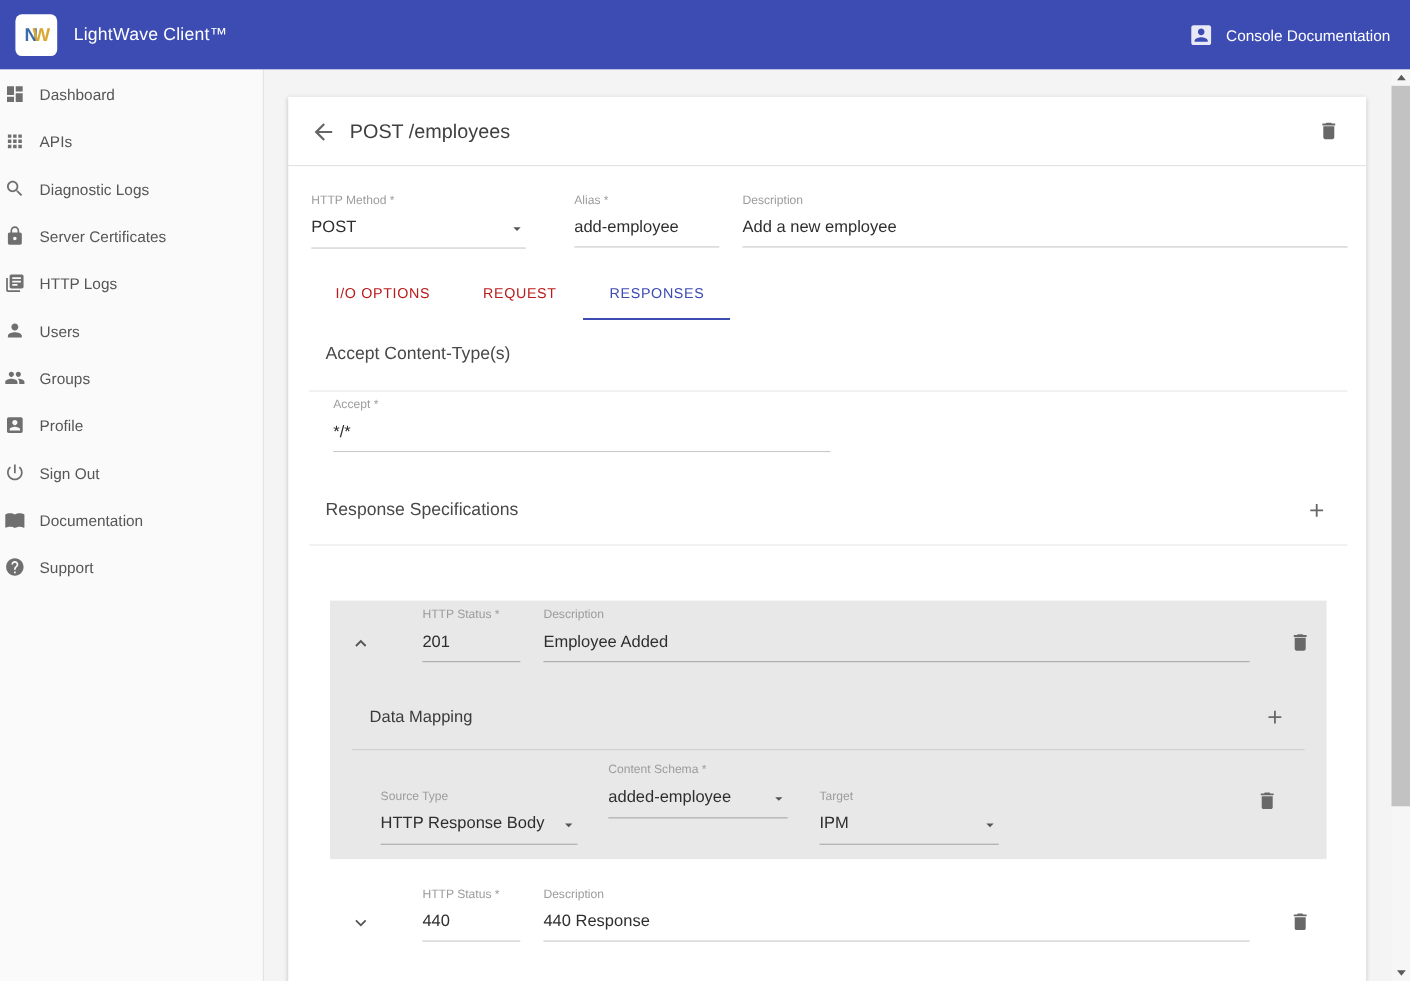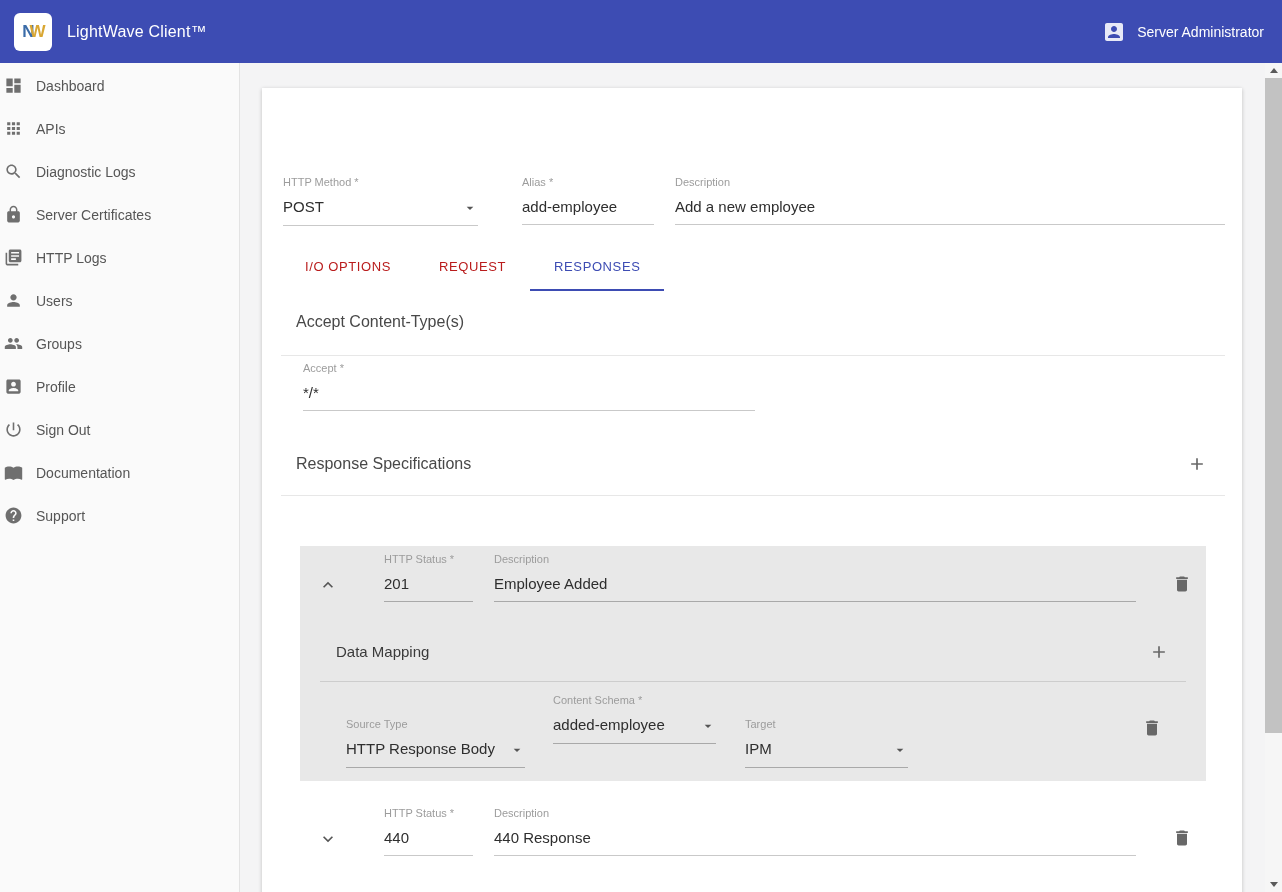--- a/index.html
+++ b/index.html
@@ -99,21 +99,21 @@
   <div class="logo-box">
     <span class="logo-n">N</span>
     <span class="logo-w">W</span>
   </div>
   <div class="app-title">LightWave Client™</div>
   <div class="topbar-spacer"></div>
   <div class="user-btn">
     <svg viewBox="0 0 24 24" fill="currentColor">
         <path d="M3 5v14c0 1.1.89 2 2 2h14c1.1 0 2-.9 2-2V5c0-1.1-.9-2-2-2H5c-1.11 0-2 .9-2 2zm12 4c0 1.66-1.34 3-3 3s-3-1.34-3-3 1.34-3 3-3 3 1.34 3 3zm-9 8c0-2 4-3.1 6-3.1s6 1.1 6 3.1v1H6v-1z"></path>
       </svg>
-    <span class="user-label">Server Administrator</span>
+    <span class="user-label">Console Documentation</span>
   </div>
 </div>
 
 <div class="sidebar">
   <div class="nav-item">
     <svg viewBox="0 0 24 24" fill="currentColor">
         <path d="M3 13h8V3H3v10zm0 8h8v-6H3v6zm10 0h8V11h-8v10zm0-18v6h8V3h-8z"></path>
       </svg>
     <span class="lbl">Dashboard</span>
   </div>
@@ -175,20 +175,33 @@
     <svg viewBox="0 0 24 24" fill="currentColor">
         <path d="M12 2C6.48 2 2 6.48 2 12s4.48 10 10 10 10-4.48 10-10S17.52 2 12 2zm1 17h-2v-2h2v2zm2.07-7.75l-.9.92C13.45 12.9 13 13.5 13 15h-2v-.5c0-1.1.45-2.1 1.17-2.83l1.24-1.26c.37-.36.59-.86.59-1.41 0-1.1-.9-2-2-2s-2 .9-2 2H8c0-2.21 1.79-4 4-4s4 1.79 4 4c0 .88-.36 1.68-.93 2.25z"></path>
       </svg>
     <span class="lbl">Support</span>
   </div>
 </div>
 
 <div class="main">
   <div class="card">
 
+    <div class="card-header">
+      <div class="back-btn">
+        <svg viewBox="0 0 24 24" fill="currentColor">
+            <path d="M20 11H7.83l5.59-5.59L12 4l-8 8 8 8 1.41-1.41L7.83 13H20v-2z"></path>
+          </svg>
+      </div>
+      <div class="card-title">POST /employees</div>
+      <div class="icon-btn header-trash">
+        <svg viewBox="0 0 24 24" fill="currentColor">
+            <path d="M6 19c0 1.1.9 2 2 2h8c1.1 0 2-.9 2-2V7H6v12zM19 4h-3.5l-1-1h-5l-1 1H5v2h14V4z"></path>
+          </svg>
+      </div>
+    </div>
 
     <div class="field f-select" style="left:21px; top:88px; width:195px;">
       <div class="f-label">HTTP Method *</div>
       <div class="f-value">
           <span>POST</span>
         <svg class="dd-arrow" viewBox="0 0 24 24" fill="currentColor">
             <path d="M7 10l5 5 5-5z"></path>
           </svg>
       </div>
     </div>

